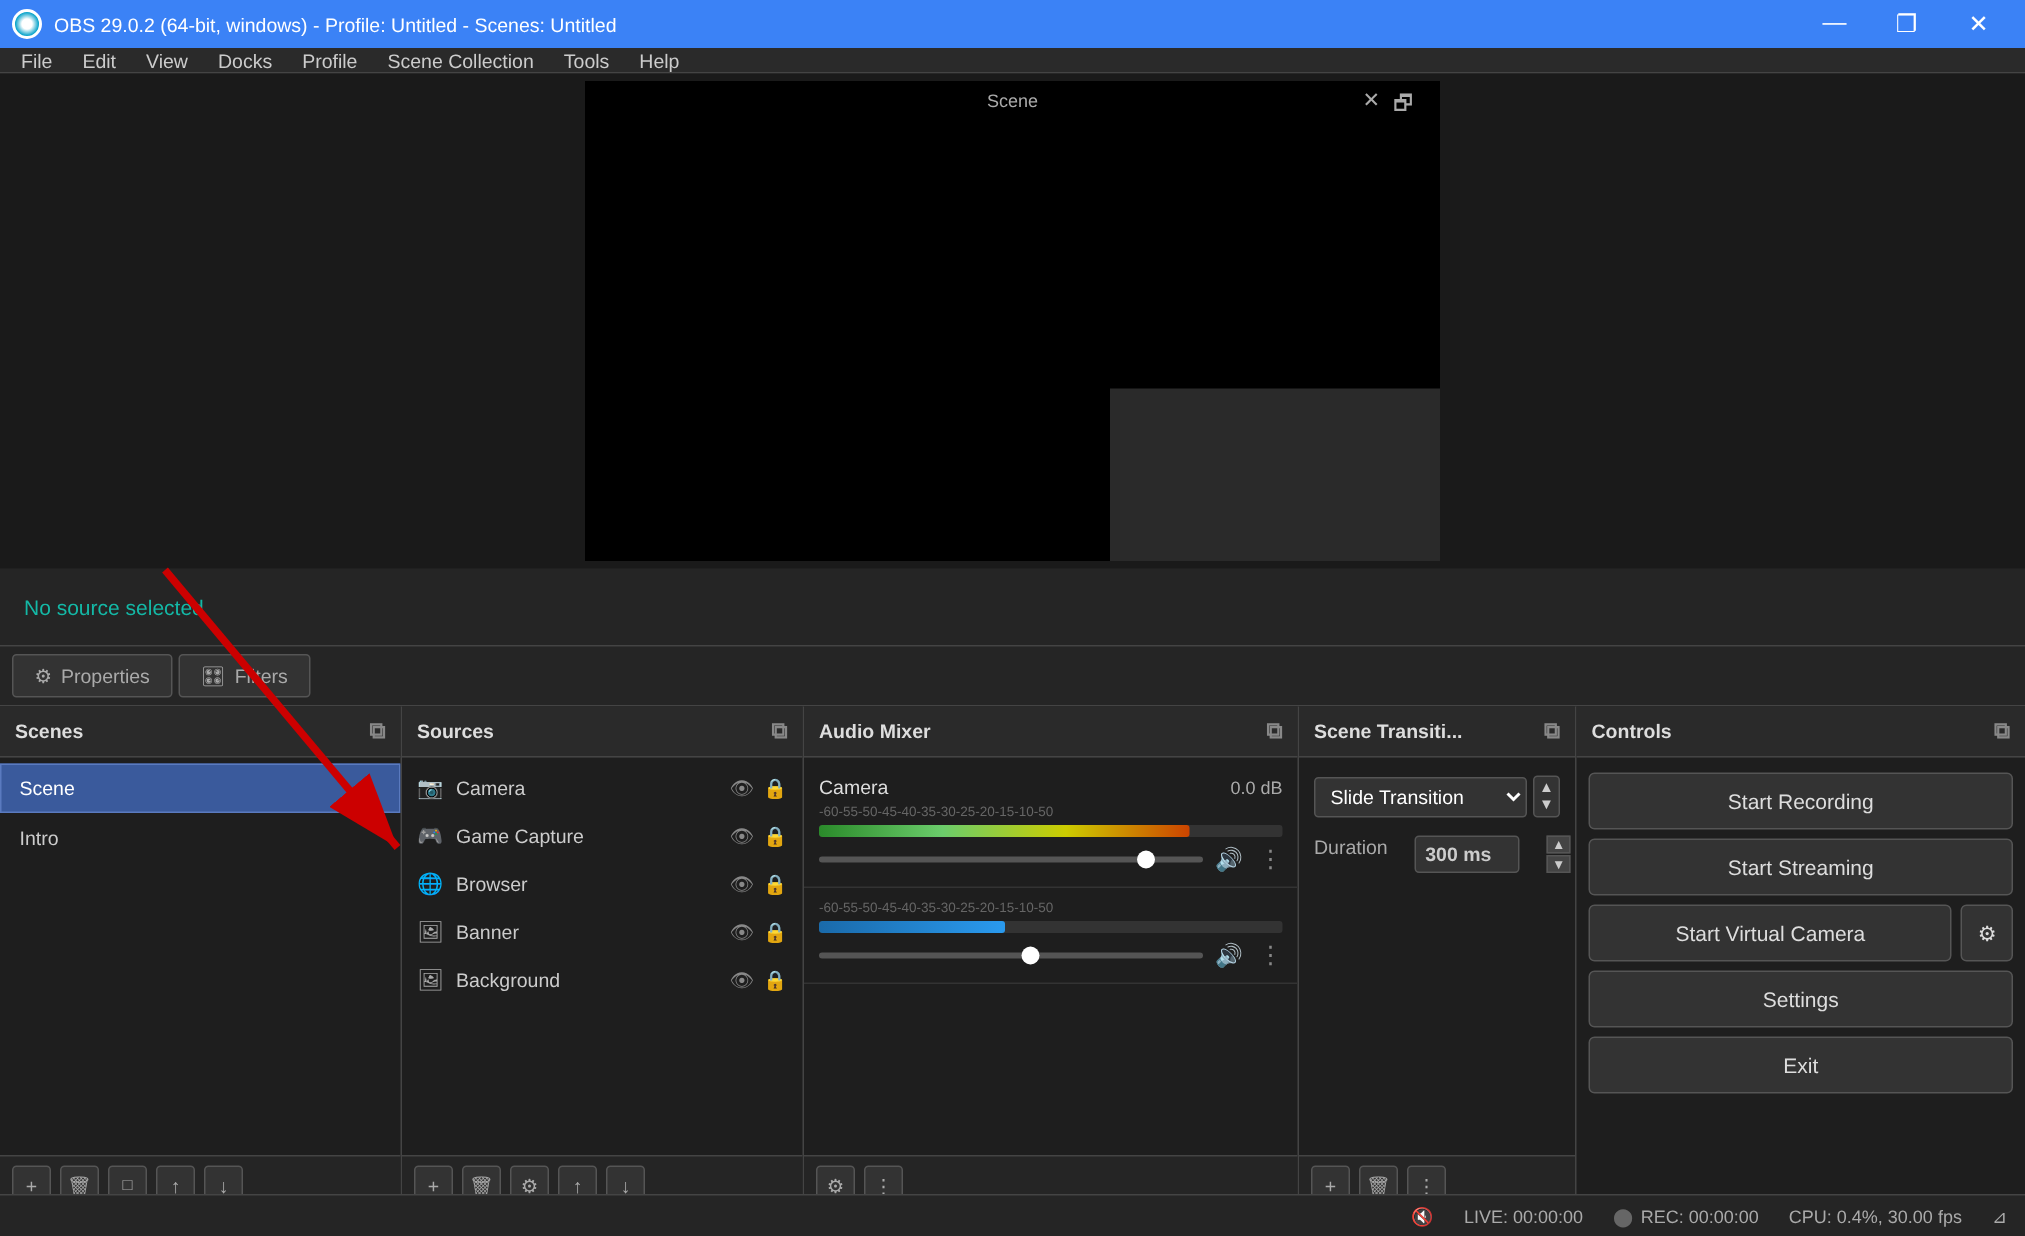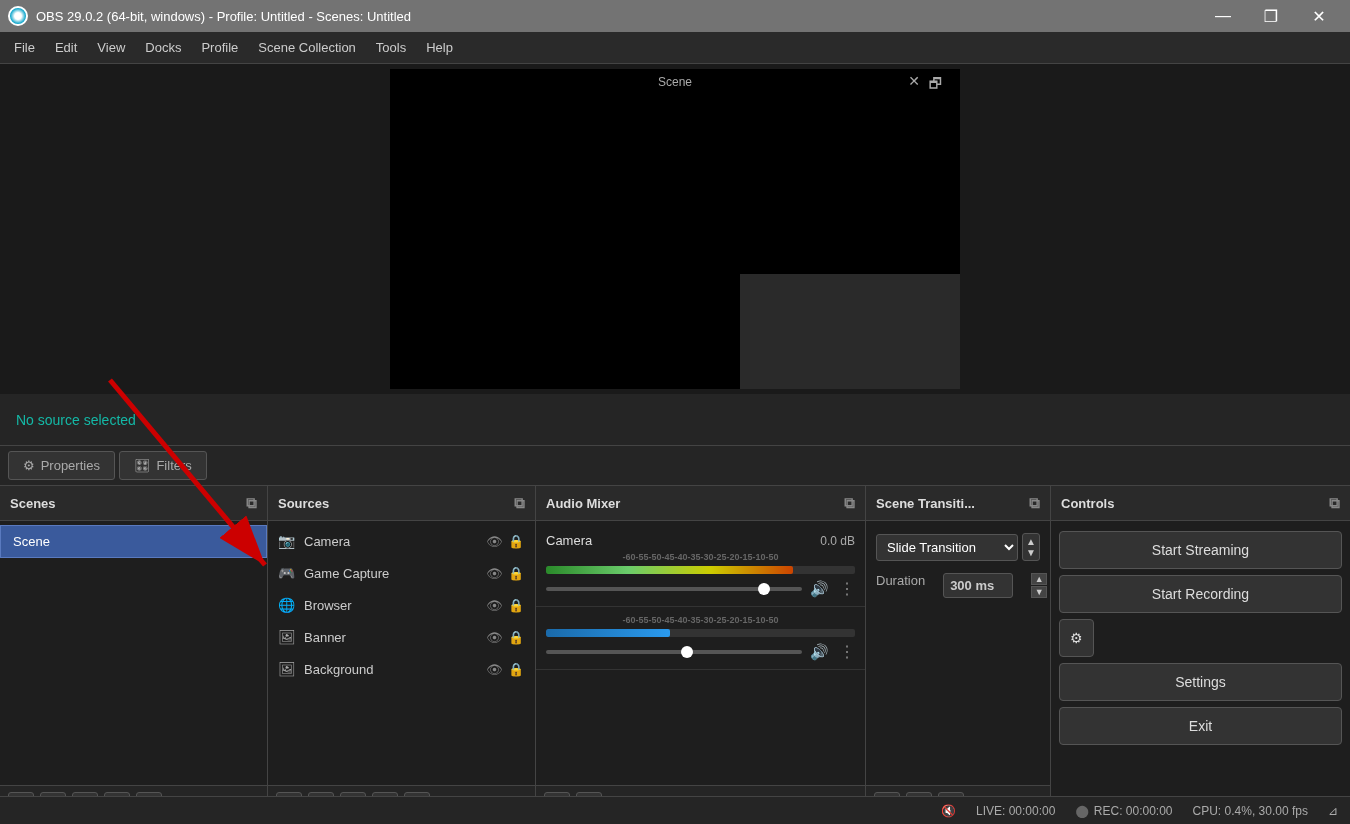--- a/index.html
+++ b/index.html
@@ -10,21 +10,21 @@
       color: #cccccc;
       font-family: 'Segoe UI', Arial, sans-serif;
       font-size: 13px;
       overflow: hidden;
       position: relative;
     }
 
     
     #titlebar {
       height: 32px;
-      background: #737373;
+      background: #3b82f6;
       display: flex;
       align-items: center;
       justify-content: space-between;
       padding: 0 8px;
       color: white;
     }
     #titlebar-left {
       display: flex;
       align-items: center;
       gap: 8px;
@@ -43,21 +43,21 @@
       display: flex;
       align-items: center;
       justify-content: center;
       cursor: pointer;
       color: white;
       font-size: 16px;
     }
 
     
     #menubar {
-      height: 32px;
+      height: 17px;
       background: #2a2a2a;
       display: flex;
       align-items: center;
       padding: 0 4px;
       border-bottom: 1px solid #444;
     }
     .menu-item {
       padding: 4px 10px;
       cursor: pointer;
       color: #cccccc;
@@ -271,25 +271,24 @@
     .audio-meter-bg {
       height: 8px;
       background: #333;
       border-radius: 2px;
       position: relative;
       overflow: hidden;
       margin-bottom: 5px;
     }
     .audio-meter-scale {
       display: flex;
-      justify-content: center;
+      justify-content: flex-start;
       font-size: 9px;
       color: #666;
       margin-bottom: 4px;
-      font-weight: bold;
     }
     .audio-meter-green {
       height: 100%;
       background: linear-gradient(to right, #2a8a2a, #6bcc6b, #cccc00, #cc4400);
       border-radius: 2px;
     }
     .audio-meter-blue {
       height: 100%;
       background: linear-gradient(to right, #1a6aaa, #2a9aee);
       border-radius: 2px;
@@ -568,20 +567,21 @@
 
 <div id="panels">
 
   <div class="panel" id="scenes-panel">
     <div class="panel-header">
       <span>Scenes</span>
       <span class="panel-dock-btn">⧉</span>
     </div>
     <div class="panel-content">
       <div class="scene-item active">Scene</div>
+      <div class="scene-item">Intro</div>
     </div>
     <div class="panel-footer">
       <div class="icon-btn">+</div>
       <div class="icon-btn">🗑</div>
       <div class="icon-btn" style="font-size:11px;">□</div>
       <div class="icon-btn">↑</div>
       <div class="icon-btn">↓</div>
     </div>
   </div>
 
@@ -746,23 +746,24 @@
       <div class="icon-btn">⋮</div>
     </div>
   </div>
 
   <div class="panel" id="controls-panel">
     <div class="panel-header">
       <span>Controls</span>
       <span class="panel-dock-btn">⧉</span>
     </div>
     <div class="panel-content">
+      <button class="control-btn">Start Recording</button>
       <button class="control-btn">Start Streaming</button>
-      <button class="control-btn">Start Recording</button>
       <div class="control-btn-row">
+        <button class="control-btn-main">Start Virtual Camera</button>
         <button class="control-btn-gear">⚙</button>
       </div>
       <button class="control-btn">Settings</button>
       <button class="control-btn">Exit</button>
     </div>
   </div>
 
 </div>
 
 <div id="statusbar">

